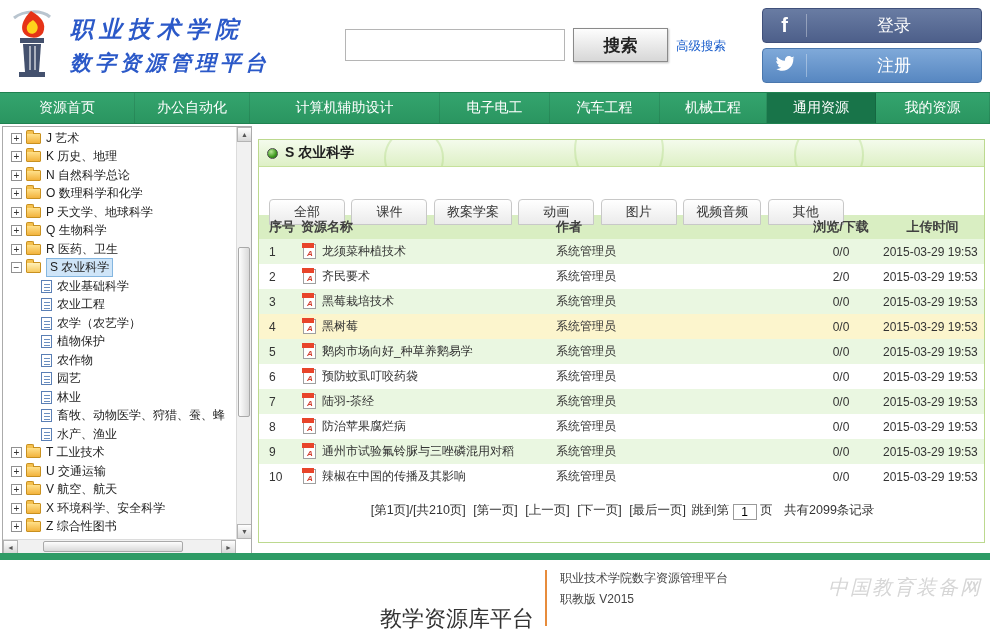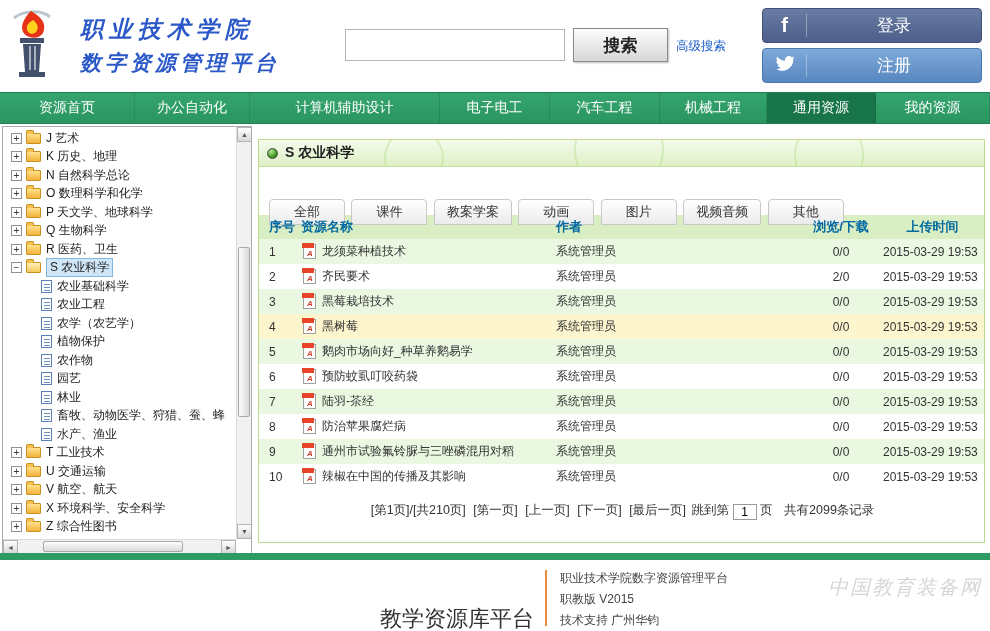--- a/index.html
+++ b/index.html
@@ -3,21 +3,21 @@
 <meta charset="utf-8">
 <style>
   * { box-sizing: border-box; }
   html,body { margin:0; padding:0; background:#fff; }
   body { font-family:"Liberation Sans","DejaVu Sans",sans-serif; }
   #app { position:relative; width:990px; height:631px; background:#fff; overflow:hidden; }
 
   
   .header { position:absolute; left:0; top:0; width:990px; height:92px; background:#fff; }
   .logo-wrap { position:absolute; left:8px; top:8px; display:flex; align-items:center; }
-  .logo-text { margin-left:22px; color:#2b59c8; font-family:"Liberation Serif","DejaVu Serif",serif; font-style:italic; font-weight:bold; }
+  .logo-text { margin-left:12px; color:#2b59c8; font-family:"Liberation Serif","DejaVu Serif",serif; font-style:italic; font-weight:bold; }
   .logo-line1 { font-size:23px; letter-spacing:6px; }
   .logo-line2 { font-size:21px; letter-spacing:4px; margin-top:4px; }
   .search-input { position:absolute; left:345px; top:29px; width:220px; height:32px; border:1px solid #b5b5b5; padding:0 6px; font-size:14px; }
   .search-btn { position:absolute; left:573px; top:28px; width:95px; height:34px; background:linear-gradient(#fdfdfd,#d7d7d7); border:1px solid #8a8a8a; font-size:17px; font-weight:bold; color:#222; cursor:pointer; box-shadow:1px 1px 2px rgba(0,0,0,.25); }
   .adv-link { position:absolute; left:676px; top:38px; font-size:12.5px; color:#1a5ecc; text-decoration:none; cursor:pointer; }
   .acct-btn { position:absolute; left:762px; width:220px; height:35px; border-radius:4px; display:flex; align-items:center; color:#fff; cursor:pointer; }
   .btn-login { top:8px; background:linear-gradient(#697ca3,#4d5f8a); border:1px solid #40507a; }
   .btn-reg { top:48px; background:linear-gradient(#7fa9d9,#5787c1); border:1px solid #4a77ad; }
   .acct-icon { width:44px; text-align:center; font-size:20px; font-weight:bold; border-right:1px solid rgba(255,255,255,.35); }
   .acct-label { flex:1; text-align:center; font-size:17px; }
@@ -48,21 +48,21 @@
   .hthumb { position:absolute; top:1px; height:11px; left:40px; width:140px; background:linear-gradient(#fdfdfd,#d9d9d9); border:1px solid #a9a9a9; border-radius:2px; cursor:grab; }
 
   
   .panel { position:absolute; left:258px; top:139px; width:727px; height:404px; border:1px solid #bcd98f; background:#fff; }
   .titlebar { height:27px; background:linear-gradient(#f4fbec,#def0c6); border-bottom:1px solid #c6e19b; display:flex; align-items:center; padding-left:8px; position:relative; overflow:hidden; }
   .deco { position:absolute; border:2px solid rgba(160,210,105,.30); border-radius:50%; }
   .bullet { flex:0 0 auto; width:11px; height:11px; border-radius:50%; border:1px solid #4d4d4d; background:radial-gradient(circle at 35% 30%,#b9e897,#3f9a1e 60%,#1e6a10); }
   .title-text { font-size:14px; font-weight:bold; color:#1f1f1f; margin-left:7px; position:relative; }
   .tabs { margin:32px 0 0 10px; height:16px; }
   .tab { display:inline-block; height:26px; line-height:24px; min-width:76px; padding:0 12px; text-align:center; background:linear-gradient(#ffffff,#ebebeb); border:1px solid #c8c8c8; border-radius:4px 4px 0 0; margin-right:2px; font-size:13px; color:#333; cursor:pointer; }
-  .gh { display:grid; grid-template-columns:42px 255px 245px 80px 103px; background:#d9eec2; height:24px; align-items:center; font-weight:bold; font-size:13px; color:#0369a1; }
+  .gh { display:grid; grid-template-columns:42px 255px 245px 80px 103px; background:#d9eec2; height:24px; align-items:center; font-weight:bold; font-size:13px; color:#404040; }
   .rows .gr { display:grid; grid-template-columns:42px 255px 245px 80px 103px; height:25px; align-items:center; font-size:12px; color:#333; }
   .rows .gr:nth-child(odd) { background:#eaf7e1; }
   .rows .gr.hl { background:#fcf5cd; }
   .c1 { padding-left:10px; }
   .c2 { display:flex; align-items:center; overflow:hidden; white-space:nowrap; cursor:pointer; }
   .c4 { text-align:center; }
   .c5 { padding-left:2px; }
   .pdf { flex:0 0 auto; width:13px; height:15px; background:#fff; border:1px solid #a0a0a0; position:relative; margin:0 6px 0 2px; }
   .pdf::before { content:""; position:absolute; top:-2px; left:-2px; width:12px; height:5px; background:#e8442a; }
   .pdf::after { content:"A"; position:absolute; left:3px; top:4px; font-size:8px; font-weight:bold; color:#d24030; }
@@ -392,20 +392,19 @@
   </div>
 
   <div class="greenbar"></div>
 
   <div class="footer">
     <div class="f-name">教学资源库平台</div>
     <div class="f-divider"></div>
     <div class="f-info">
       <div>职业技术学院数字资源管理平台</div>
       <div>职教版 V2015</div>
-      <div>技术支持 广州华钧</div>
     </div>
     <div class="watermark">
       <div class="wm1">中国教育装备网</div>
     </div>
   </div>
 
 </div>
 
 </body></html>

